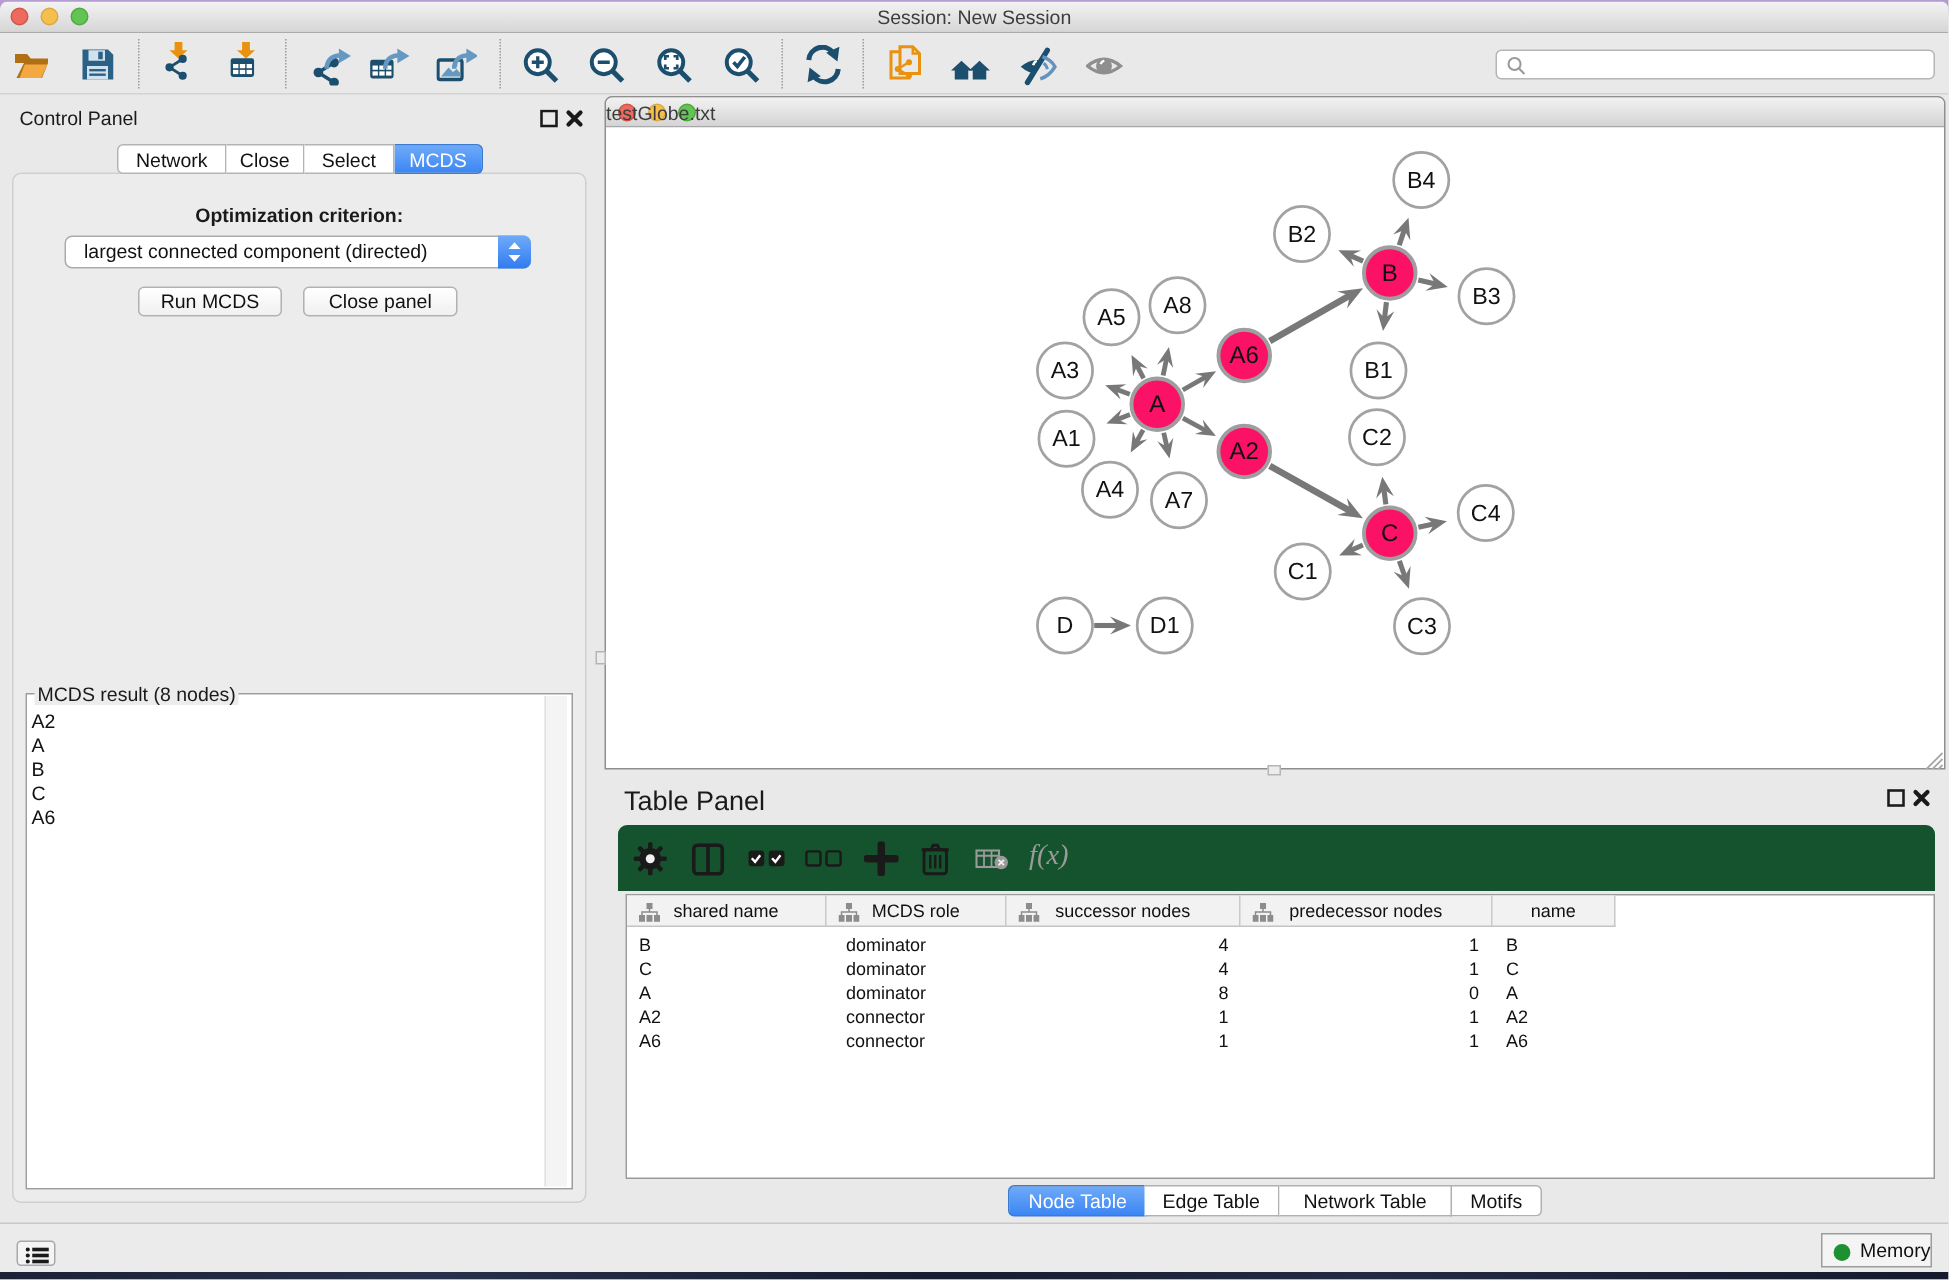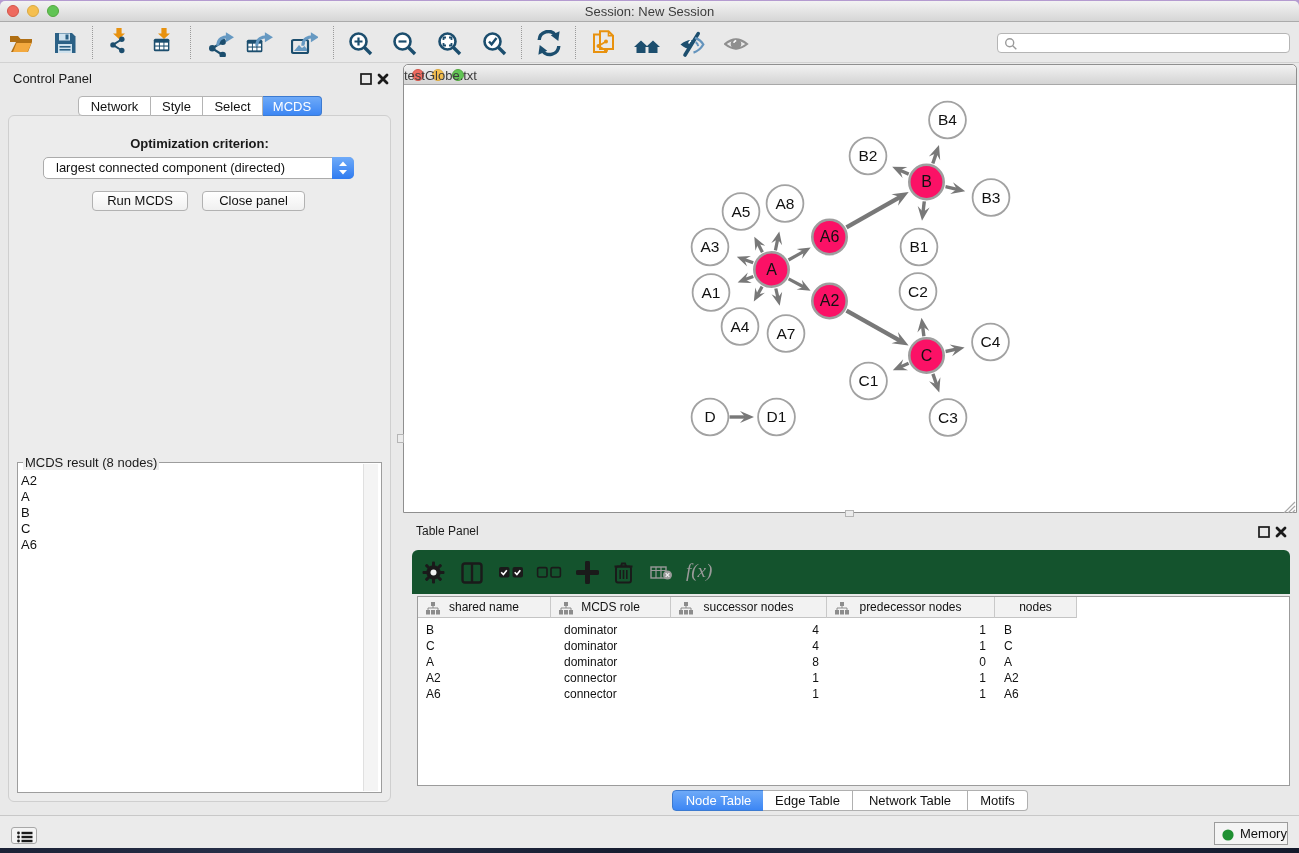--- a/index.html
+++ b/index.html
@@ -27,21 +27,21 @@
 .btn { top:191px; height:20px; background:linear-gradient(#ffffff,#f0f0f0); border:1px solid #b2b2b2; border-radius:4px; font-size:13px; color:#111; text-align:center; line-height:18px; }
 #fieldset { left:17px; top:462px; width:365px; height:331px; background:#fff; border:1px solid #9d9d9d; }
 #fs-label { left:23px; top:455px; font-size:13px; color:#1a1a1a; background:#ececec; padding:0 2px; }
 #mcds-list { left:21px; top:473px; font-size:13px; color:#111; line-height:16px; }
 #scrollbar { left:345px; top:1px; width:15px; height:327px; background:#f4f4f4; border-left:1px solid #e0e0e0; }
 
 #netwin { left:403px; top:64px; width:894px; height:449px; background:#fff; border:1px solid #8f8f8f; border-radius:5px 5px 0 0; }
 #net-titlebar { left:0; top:0; width:892px; height:20px; background:linear-gradient(#f2f2f2,#d4d4d4); border-bottom:1px solid #a8a8a8; border-radius:5px 5px 0 0; }
 #net-title { width:100%; text-align:left; top:3px; font-size:13px; color:#3c3c3c; }
 
-#tp-title { left:416px; top:524px; font-size:12px; color:#1a1a1a; }
+#tp-title { left:416px; top:524px; font-size:18px; color:#1a1a1a; }
 #tp-toolbar { left:412px; top:550px; width:878px; height:44px; background:#14532d; border-radius:6px 6px 0 0; }
 #tbl { left:417px; top:596px; width:873px; height:190px; background:#fff; border:1px solid #9b9b9b; }
 #tbl-head { left:0px; top:0px; width:659px; height:21px; background:#f2f2f2; border-bottom:1px solid #c4c4c4; }
 .hcell { top:0; height:21px; border-right:1px solid #c9c9c9; font-size:12px; color:#111; text-align:center; line-height:21px; }
 .cell { font-size:12px; color:#111; height:16px; line-height:16px; }
 .btab { top:790px; height:21px; background:#fff; border:1px solid #b0b0b0; font-size:13px; color:#111; text-align:center; line-height:20px; }
 .btabsel { background:linear-gradient(#6eaaf8,#3c86f4); color:#fff; border-color:#3c7ad0; }
 
 #statusbar { left:0; top:815px; width:1299px; height:33px; background:#ebebeb; border-top:1px solid #c8c8c8; }
 #memory { left:1214px; top:822px; width:74px; height:23px; background:#f4f4f4; border:1px solid #9c9c9c; font-size:13px; color:#111; }
@@ -202,21 +202,21 @@
     </div>
 </div>
 
 <div class="abs" id="cp-title">Control Panel</div>
 <svg class="abs" style="left:360px;top:73px" width="30" height="13" viewBox="0 0 30 13">
     <rect x="1" y="1" width="10" height="10" fill="none" stroke="#1a1a1a" stroke-width="1.7"></rect>
     <path d="M19 2 L27 10 M27 2 L19 10" stroke="#1a1a1a" stroke-width="2.8" stroke-linecap="round"></path>
   </svg>
 <div class="abs" id="cp-panel"></div>
 <div class="abs tab" style="left:78px;width:73px;border-radius:4px 0 0 4px;">Network</div>
-<div class="abs tab" style="left:151px;width:52px;border-left:none;">Style</div>
+<div class="abs tab" style="left:151px;width:52px;border-left:none;">Close</div>
 <div class="abs tab" style="left:203px;width:60px;border-left:none;">Select</div>
 <div class="abs tab tabsel" style="left:263px;width:59px;border-left:none;border-radius:0 4px 4px 0;">MCDS</div>
 <div class="abs" id="opt">Optimization criterion:</div>
 <div class="abs" id="combo">largest connected component (directed)<div class="abs" id="combo-btn"><svg width="22" height="22" viewBox="0 0 22 22">
         <path d="M7 9 L11 4.5 L15 9 Z" fill="#fff"></path>
         <path d="M7 13 L11 17.5 L15 13 Z" fill="#fff"></path>
       </svg></div></div>
 <div class="abs btn" style="left:92px;width:96px;">Run MCDS</div>
 <div class="abs btn" style="left:202px;width:103px;">Close panel</div>
 <div class="abs" id="fieldset">
@@ -391,21 +391,21 @@
         <rect x="10" y="8" width="4" height="4.5" fill="#8c8c8c"></rect>
         <path d="M7 4 V6 M2 8 V6 H12 V8" stroke="#8c8c8c" stroke-width="1" fill="none"></path>
       </svg>successor nodes</div>
     <div class="abs hcell" style="left:409px;width:168px;"><svg class="abs" style="left:8px;top:5px" width="14" height="13" viewBox="0 0 14 13">
         <rect x="5" y="0" width="4" height="4" fill="#8c8c8c"></rect>
         <rect x="0" y="8" width="4" height="4.5" fill="#8c8c8c"></rect>
         <rect x="5" y="8" width="4" height="4.5" fill="#8c8c8c"></rect>
         <rect x="10" y="8" width="4" height="4.5" fill="#8c8c8c"></rect>
         <path d="M7 4 V6 M2 8 V6 H12 V8" stroke="#8c8c8c" stroke-width="1" fill="none"></path>
       </svg>predecessor nodes</div>
-    <div class="abs hcell" style="left:577px;width:82px;">nodes</div>
+    <div class="abs hcell" style="left:577px;width:82px;">name</div>
     <div class="abs cell" style="left:8px;top:25px;width:110px;">B</div>
     <div class="abs cell" style="left:146px;top:25px;width:100px;">dominator</div>
     <div class="abs cell" style="left:253px;top:25px;width:148px;text-align:right;">4</div>
     <div class="abs cell" style="left:410px;top:25px;width:158px;text-align:right;">1</div>
     <div class="abs cell" style="left:586px;top:25px;width:80px;">B</div>
     <div class="abs cell" style="left:8px;top:41px;width:110px;">C</div>
     <div class="abs cell" style="left:146px;top:41px;width:100px;">dominator</div>
     <div class="abs cell" style="left:253px;top:41px;width:148px;text-align:right;">4</div>
     <div class="abs cell" style="left:410px;top:41px;width:158px;text-align:right;">1</div>
     <div class="abs cell" style="left:586px;top:41px;width:80px;">C</div>

